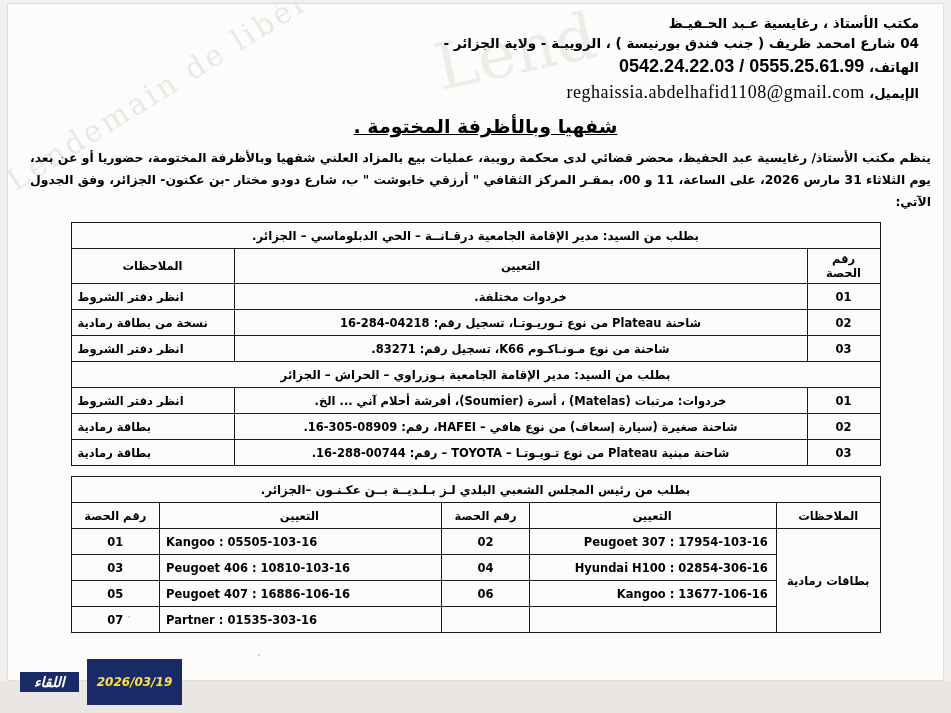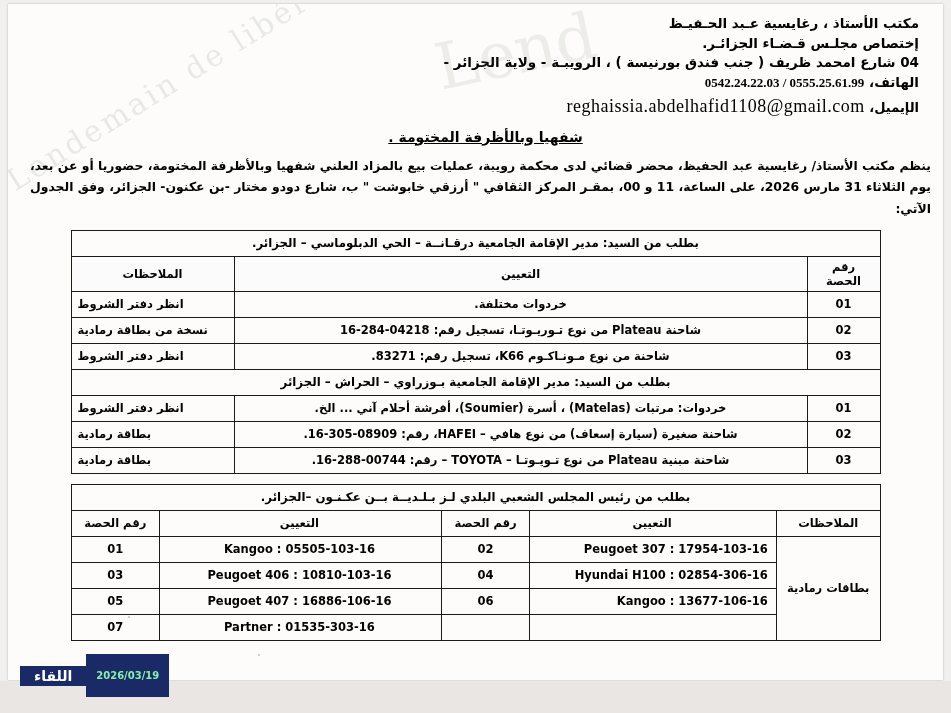--- a/index.html
+++ b/index.html
@@ -69,22 +69,22 @@
     line-height: 1.45;
     letter-spacing: 0.5px;
     margin-left: 20px;
   }
   .header .line {
     white-space: nowrap;
   }
   .header .ltr {
     direction: ltr;
     text-align: right;
-    font-family: Liberation Serif, serif;
-    font-size: 13px;
+    font-family: Liberation Sans, sans-serif;
+    font-size: 18px;
   }
   .header .mail {
     direction: rtl;
     font-size: 13px;
   }
   .header .mail .addr {
     direction: ltr;
     unicode-bidi: embed;
     font-family: "Liberation Serif", serif;
     font-size: 18px;
@@ -96,21 +96,21 @@
     direction: rtl;
     margin-top: 10px;
   }
   .title1 {
     font-size: 19px;
     font-weight: bold;
     text-decoration: underline;
     letter-spacing: 1px;
   }
   .title2 {
-    font-size: 14px;
+    font-size: 19px;
     font-weight: bold;
     text-decoration: underline;
     letter-spacing: 1px;
     margin-top: 6px;
     margin-left: 20px;
   }
 
   .body-para {
     direction: rtl;
     text-align: justify;
@@ -142,52 +142,54 @@
   .col-num { width: 60px; text-align: center; }
   .col-desig { text-align: center; }
   .col-note { width: 150px; text-align: left; }
 
   .hdr-row td { text-align: center; background: #fbfbfb; }
 
   
   .t3 .c-note { width: 90px; text-align: center; }
   .t3 .c-desig2 { width: 230px; text-align: right; direction: ltr; padding-right: 8px; }
   .t3 .c-num2 { width: 75px; text-align: center; }
-  .t3 .c-desig1 { width: 265px; text-align: center; direction: ltr; padding-right: 8px; }
+  .t3 .c-desig1 { width: 265px; text-align: left; direction: ltr; padding-right: 8px; }
   .t3 .c-num1 { width: 75px; text-align: center; }
   .t3 .hdr td { text-align: center; }
 
   .footer {
     position: absolute;
     left: 0;
     bottom: 0;
     width: 951px;
     height: 32px;
     background: #e9e6e3;
   }
   .footer-bar {
     position: absolute;
     left: 20px;
-    bottom: 16px;
+    bottom: 8px;
     display: flex;
     align-items: center;
+    gap: 8px;
+    font-style: italic;
   }
   .footer-tag {
     background: #1a2a66;
     color: #ffffff;
     font-weight: bold;
     font-size: 14px;
     padding: 2px 14px;
     letter-spacing: 1px;
   }
   .footer-date {
     background: #1a2a66;
-    color: #86efac;
-    font-weight: bold;
-    font-size: 10px;
+    color: #fde047;
+    font-weight: bold;
+    font-size: 12px;
     padding: 16px 10px;
     font-family: "DejaVu Sans", sans-serif;
   }
   .speck {
     position: absolute;
     background: rgba(90,90,90,0.35);
     width: 2px;
     height: 2px;
     border-radius: 50%;
   }
@@ -196,21 +198,20 @@
 <body>
 
 <div class="page">
   <div class="scan">
 
     <div class="watermark">Lendemain de libération</div>
     <div class="watermark2">Lend</div>
 
     <div class="header">
       <div class="line">مكتب الأستاذ ، رغايسية عـبد الحـفيـظ</div>
-      <div class="line">إختصاص مجلـس قـضـاء الجزائـر.</div>
       <div class="line">04 شارع امحمد ظريف ( جنب فندق بورنيسة ) ، الرويبـة - ولاية الجزائر -</div>
       <div class="line">
         <span>الهاتف،</span>
         <span class="ltr">0555.25.61.99 / 0542.24.22.03</span>
       </div>
       <div class="line mail">
         <span>الإيميل،</span>
         <span class="addr">reghaissia.abdelhafid1108@gmail.com</span>
       </div>
     </div>

